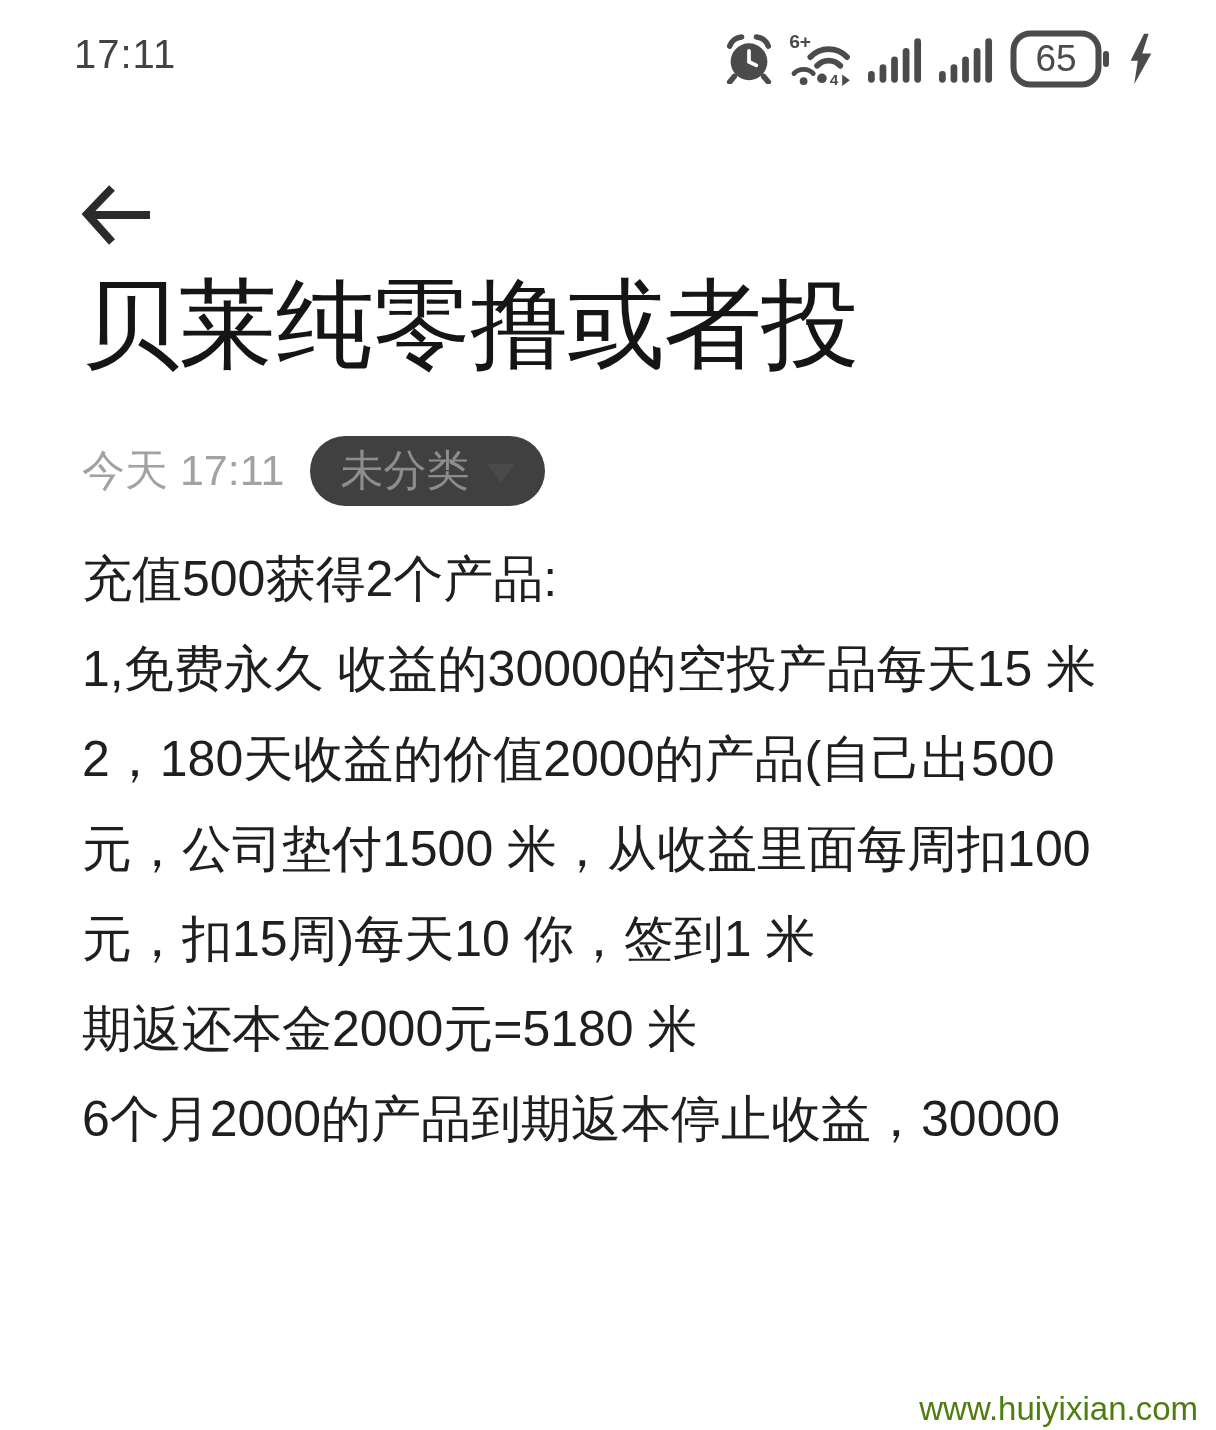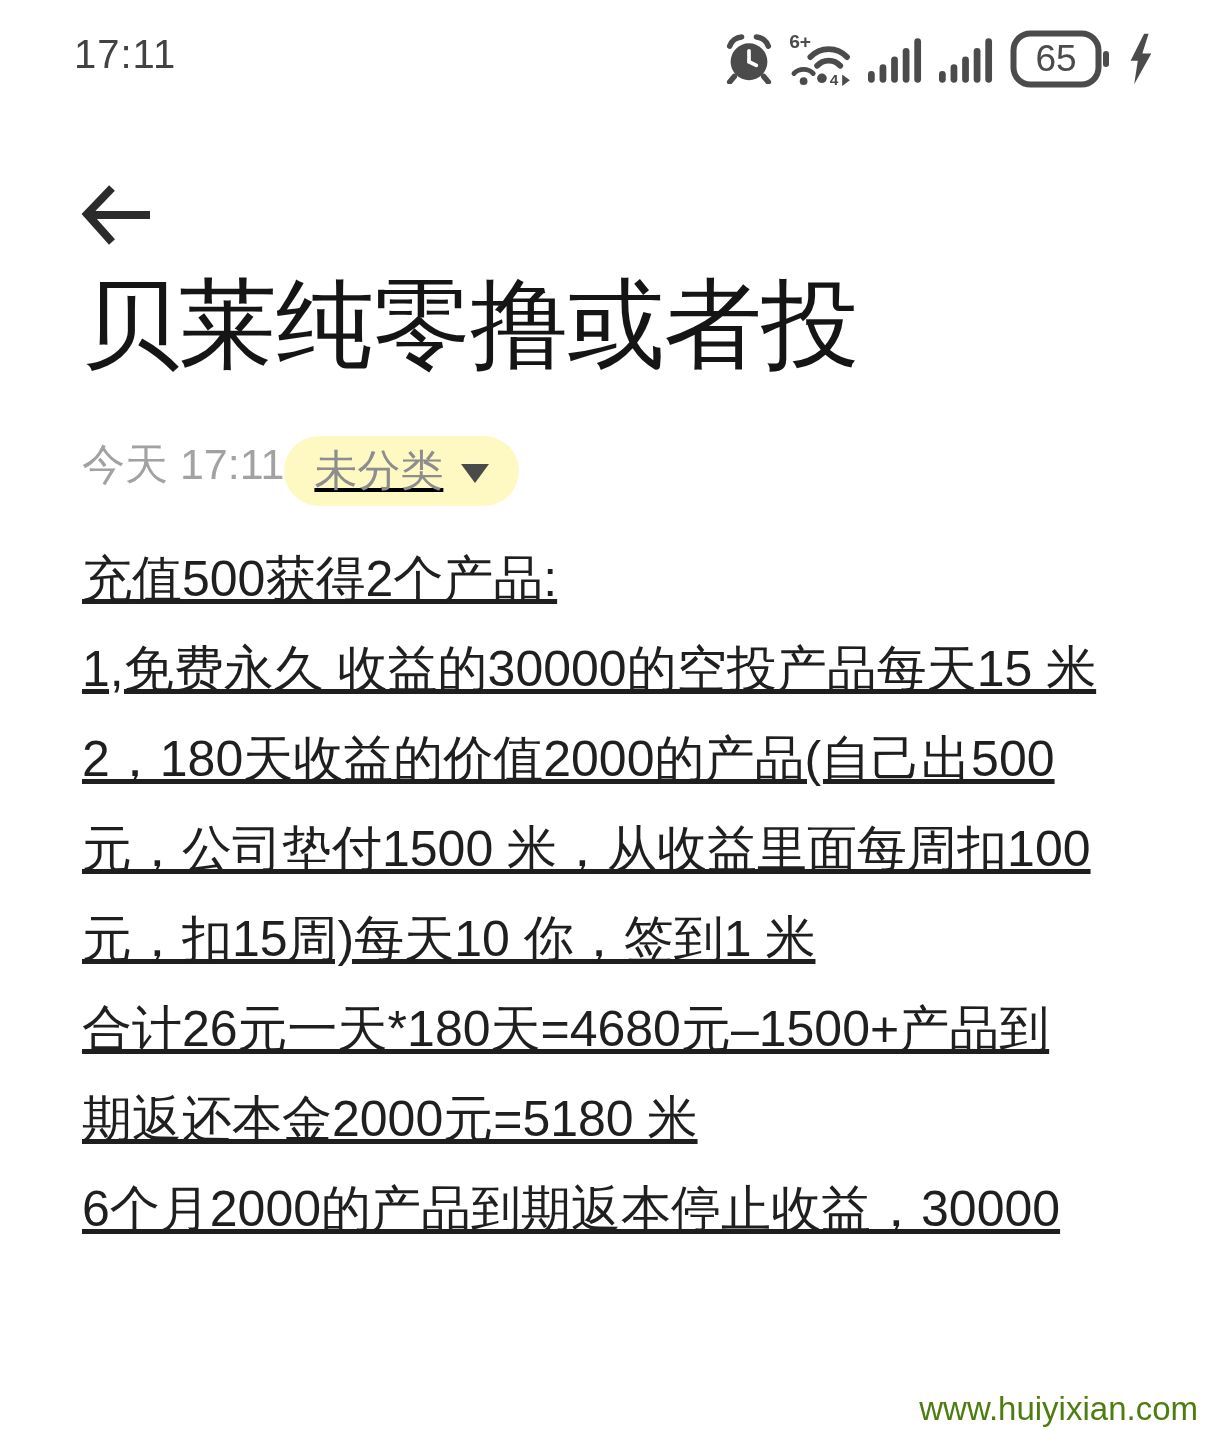--- a/index.html
+++ b/index.html
@@ -13,33 +13,33 @@
                   display:flex; align-items:center; gap:17px; color:#4b4b4b; }
   .status-icons svg { display:block; }
 
   
   .back-btn { position:absolute; left:80px; top:176px; width:74px; height:78px;
               color:#2b2b2b; cursor:pointer; }
 
   
   .title { position:absolute; left:82px; top:260px; font-size:98px; font-weight:400;
            color:#151515; letter-spacing:-1px; white-space:nowrap; }
-  .meta  { position:absolute; left:82px; top:436px; display:flex; align-items:flex-start; }
+  .meta  { position:absolute; left:82px; top:436px; display:flex; align-items:center; gap:26px; }
   .date  { font-size:43px; color:#a2a2a2; }
-  .chip  { height:70px; border-radius:35px; background:#fef9c3; display:flex;
-           align-items:center; padding:0 30px; gap:18px; cursor:pointer;text-decoration:underline; }
+  .chip  { height:70px; border-radius:35px; background:#404040; display:flex;
+           align-items:center; padding:0 30px; gap:18px; cursor:pointer; }
   .chip-label { font-size:43px; color:#8d8d8d; }
   .chevron { width:0; height:0; border-left:14px solid transparent;
              border-right:14px solid transparent; border-top:19px solid #4a4a4a;
              margin-top:5px; }
 
   
   .note-body { position:absolute; left:82px; top:534px; font-size:50px;
                line-height:90px; color:#1f1f1f; }
-  .note-line { white-space:nowrap; height:90px;text-decoration:underline; }
+  .note-line { white-space:nowrap; height:90px; }
 
   
   .watermark { position:absolute; right:18px; top:1390px; font-size:33px; color:#4d7c0f; }
 </style>
 </head>
 <body>
 
 <div class="time">17:11</div>
 
 <div class="status-icons">
@@ -122,18 +122,17 @@
     <span class="chevron"></span>
   </span>
 </div>
 
 <div class="note-body">
   <div class="note-line">充值500获得2个产品:</div>
   <div class="note-line">1,免费永久 收益的30000的空投产品每天15 米</div>
   <div class="note-line">2，180天收益的价值2000的产品(自己出500</div>
   <div class="note-line">元，公司垫付1500 米，从收益里面每周扣100</div>
   <div class="note-line">元，扣15周)每天10 你，签到1 米</div>
-  <div class="note-line">合计26元一天*180天=4680元–1500+产品到</div>
   <div class="note-line">期返还本金2000元=5180 米</div>
   <div class="note-line">6个月2000的产品到期返本停止收益，30000</div>
 </div>
 
 <div class="watermark">www.huiyixian.com</div>
 
 </body></html>

